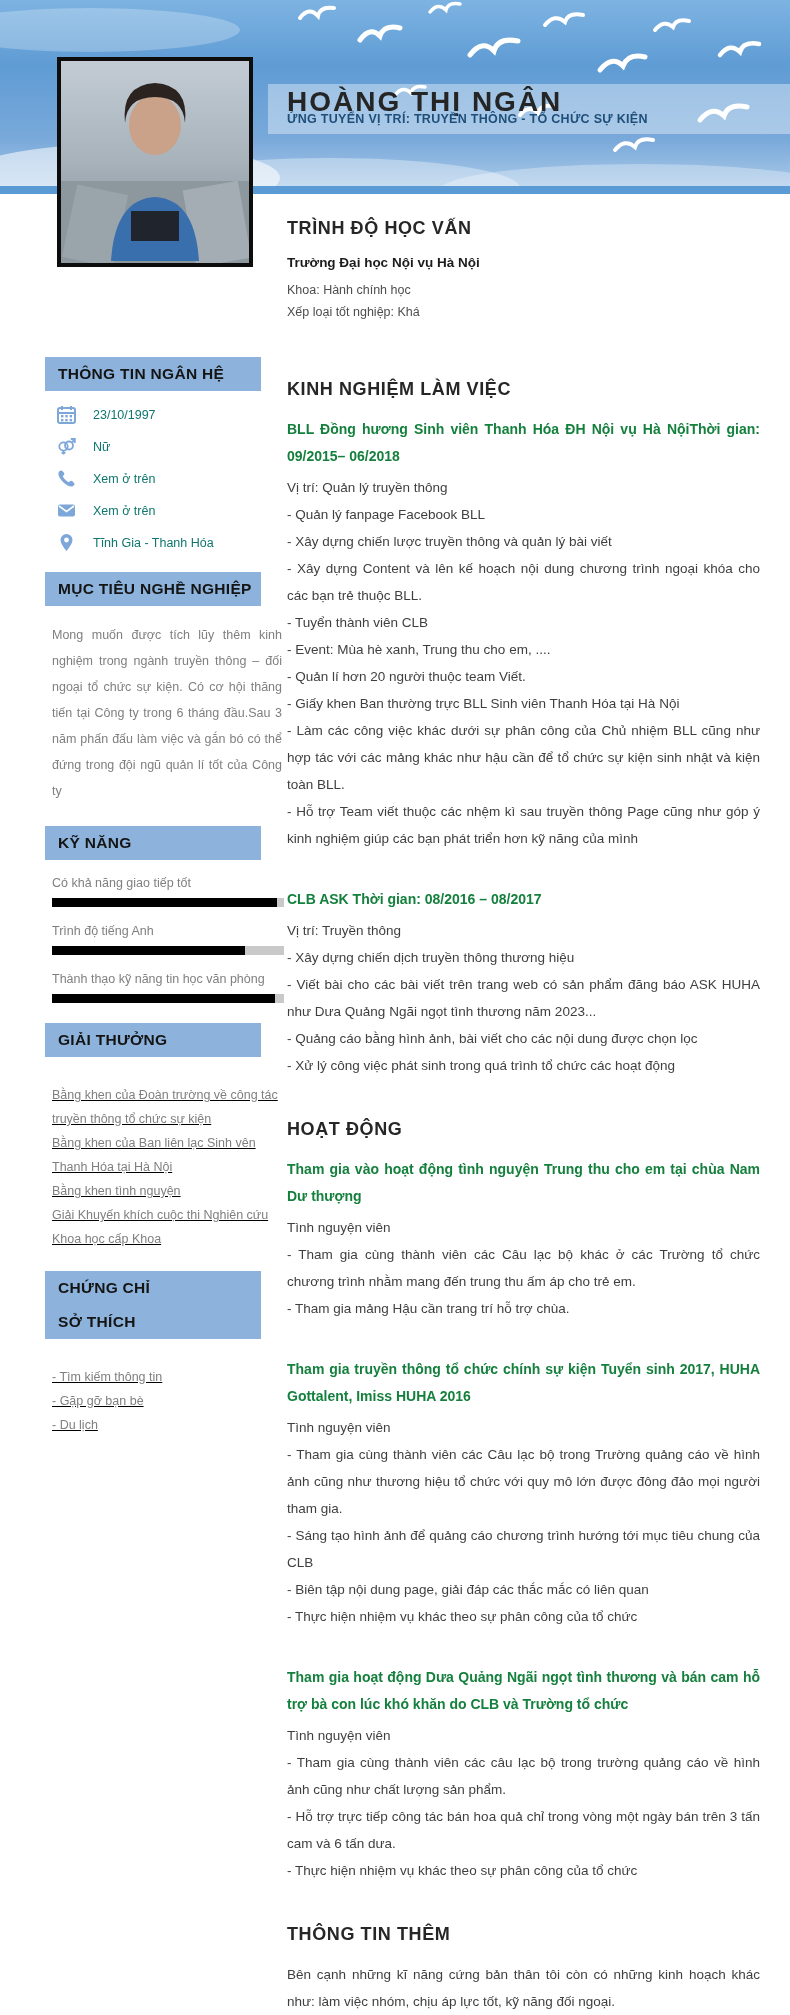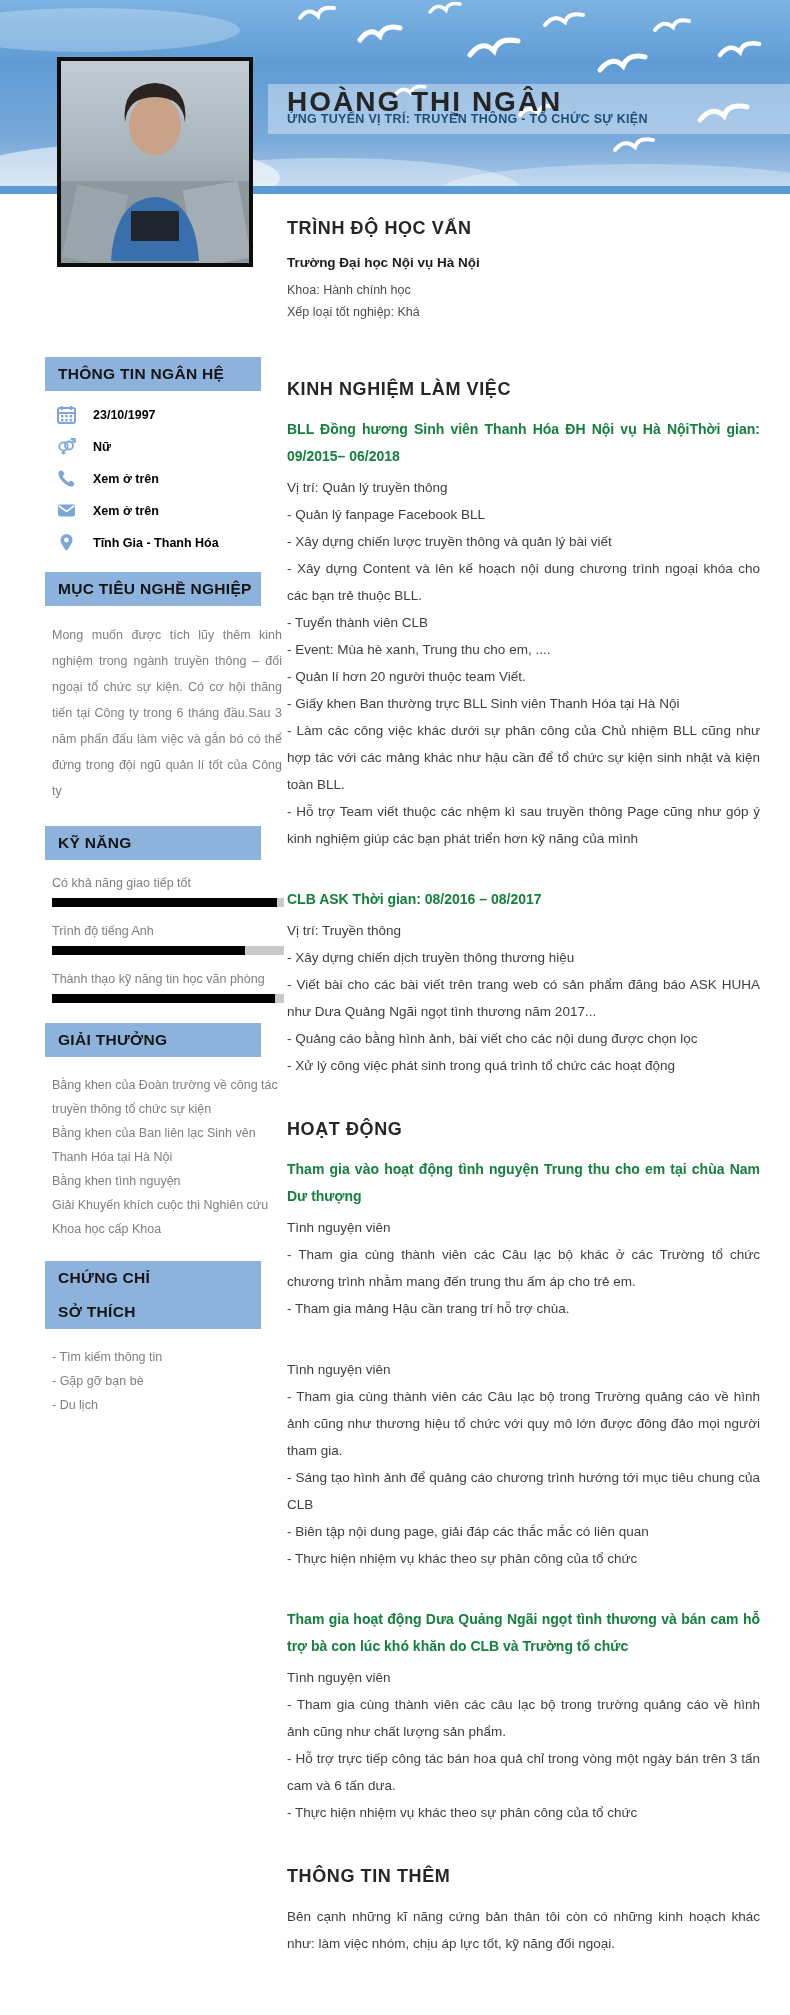--- a/index.html
+++ b/index.html
@@ -18,28 +18,28 @@
   .photo{position:absolute;top:57px;left:57px;width:196px;height:210px;border:4px solid #0d0d0d;box-sizing:border-box;background:#9aa4ad;}
   .photo svg{display:block;}
 
   
   .sidebar{position:absolute;left:45px;top:357px;width:243px;}
   .side-band{width:216px;height:34px;background:#8db3dc;box-sizing:border-box;padding-left:13px;
              font-size:15.5px;font-weight:bold;color:#141414;line-height:34px;letter-spacing:0.3px;}
   .contact-list{margin:14px 0 20px 0;}
   .contact-row{display:flex;align-items:center;margin:0 0 13px 12px;}
   .contact-row .cicon{width:19px;height:19px;flex:0 0 19px;margin-right:17px;}
-  .contact-row .ctext{font-size:12.5px;color:#000000;font-weight:bold;}
+  .contact-row .ctext{font-size:12.5px;color:#0f766e;}
   .objective-text{margin:16px 0 22px 7px;width:230px;font-size:12.5px;line-height:26px;color:#7f7f7f;text-align:justify;}
   .skills{margin:16px 0 20px 7px;}
   .skill{margin-bottom:17px;}
   .skill-label{font-size:12.5px;color:#7f7f7f;margin-bottom:8px;}
   .skill-track{width:232px;height:9px;background:#c9c9c9;}
   .skill-fill{height:9px;background:#000000;}
-  .side-list{margin:16px 0 20px 7px;width:232px;}
+  .side-list{margin:26px 0 20px 7px;width:232px;text-decoration:underline;}
   .side-list .item{font-size:12.5px;line-height:24px;color:#7f7f7f;text-align:left;}
 
   
   .main{position:absolute;left:287px;top:218px;width:473px;}
   .sec-title{font-size:18px;font-weight:bold;color:#262626;letter-spacing:0.6px;margin:0 0 16px 0;}
   .edu-school{font-size:13.5px;font-weight:bold;color:#1c1c1c;margin:0 0 9px 0;}
   .edu-line{font-size:12.5px;color:#4d4d4d;line-height:22px;}
   .gap-lg{height:56px;}
   .gap-md{height:40px;}
   .job-head{font-size:14px;font-weight:bold;color:#15803d;line-height:27px;text-align:justify;margin:0 0 4px 0;}
@@ -236,36 +236,37 @@
       <div class="body-line">-  Quản lí hơn 20 người thuộc team Viết.</div>
       <div class="body-line">- Giấy khen Ban thường trực BLL Sinh viên Thanh Hóa tại Hà Nội</div>
       <div class="body-line">- Làm các công việc khác dưới sự phân công của Chủ nhiệm BLL cũng như hợp tác với các mảng khác như hậu cần để tổ chức sự kiện sinh nhật và kiện toàn BLL.</div>
       <div class="body-line">- Hỗ trợ Team viết thuộc các nhệm kì sau truyền thông Page cũng như góp ý kinh nghiệm giúp các bạn phát triển hơn kỹ năng của mình</div>
     </div>
 
     <div class="block">
       <div class="job-head">CLB ASK Thời gian: 08/2016 – 08/2017</div>
       <div class="body-line">Vị trí: Truyền thông</div>
       <div class="body-line">- Xây dựng chiến dịch truyền thông thương hiệu</div>
-      <div class="body-line">- Viết bài cho các bài viết trên trang web có sản phẩm đăng báo ASK HUHA như Dưa Quảng Ngãi ngọt tình thương năm 2017...</div>
+      <div class="body-line">- Viết bài cho các bài viết trên trang web có sản phẩm đăng báo ASK HUHA như Dưa Quảng Ngãi ngọt tình thương năm 2023...</div>
       <div class="body-line">- Quảng cáo bằng hình ảnh, bài viết cho các nội dung được chọn lọc</div>
       <div class="body-line">- Xử lý công việc phát sinh trong quá trình tổ chức các hoạt động</div>
     </div>
 
     <div class="gap-md"></div>
     <div class="sec-title">HOẠT ĐỘNG</div>
 
     <div>
       <div class="job-head">Tham gia vào hoạt động tình nguyện Trung thu cho em tại chùa Nam Dư thượng</div>
       <div class="body-line">Tình nguyện viên</div>
       <div class="body-line">- Tham gia cùng thành viên các Câu lạc bộ khác ở các Trường tổ chức chương trình nhằm mang đến trung thu ấm áp cho trẻ em.</div>
       <div class="body-line">- Tham gia mảng Hậu cần trang trí hỗ trợ chùa.</div>
     </div>
 
     <div class="block">
+      <div class="job-head">Tham gia truyền thông tổ chức chính sự kiện Tuyển sinh 2017, HUHA Gottalent, Imiss HUHA 2016</div>
       <div class="body-line">Tình nguyện viên</div>
       <div class="body-line">- Tham gia cùng thành viên các Câu lạc bộ trong Trường  quảng cáo về hình ảnh cũng như thương hiệu tổ chức với quy mô lớn được đông đảo mọi người tham gia.</div>
       <div class="body-line">- Sáng tạo hình ảnh để quảng cáo chương trình hướng tới mục tiêu chung của CLB</div>
       <div class="body-line">- Biên tập nội dung page, giải đáp các thắc mắc có liên quan</div>
       <div class="body-line">- Thực hiện nhiệm vụ khác theo sự phân công của tổ chức</div>
     </div>
 
     <div class="block">
       <div class="job-head">Tham gia hoạt động Dưa Quảng Ngãi ngọt tình thương và bán cam hỗ trợ bà con lúc khó khăn do CLB và Trường tổ chức</div>
       <div class="body-line">Tình nguyện viên</div>

